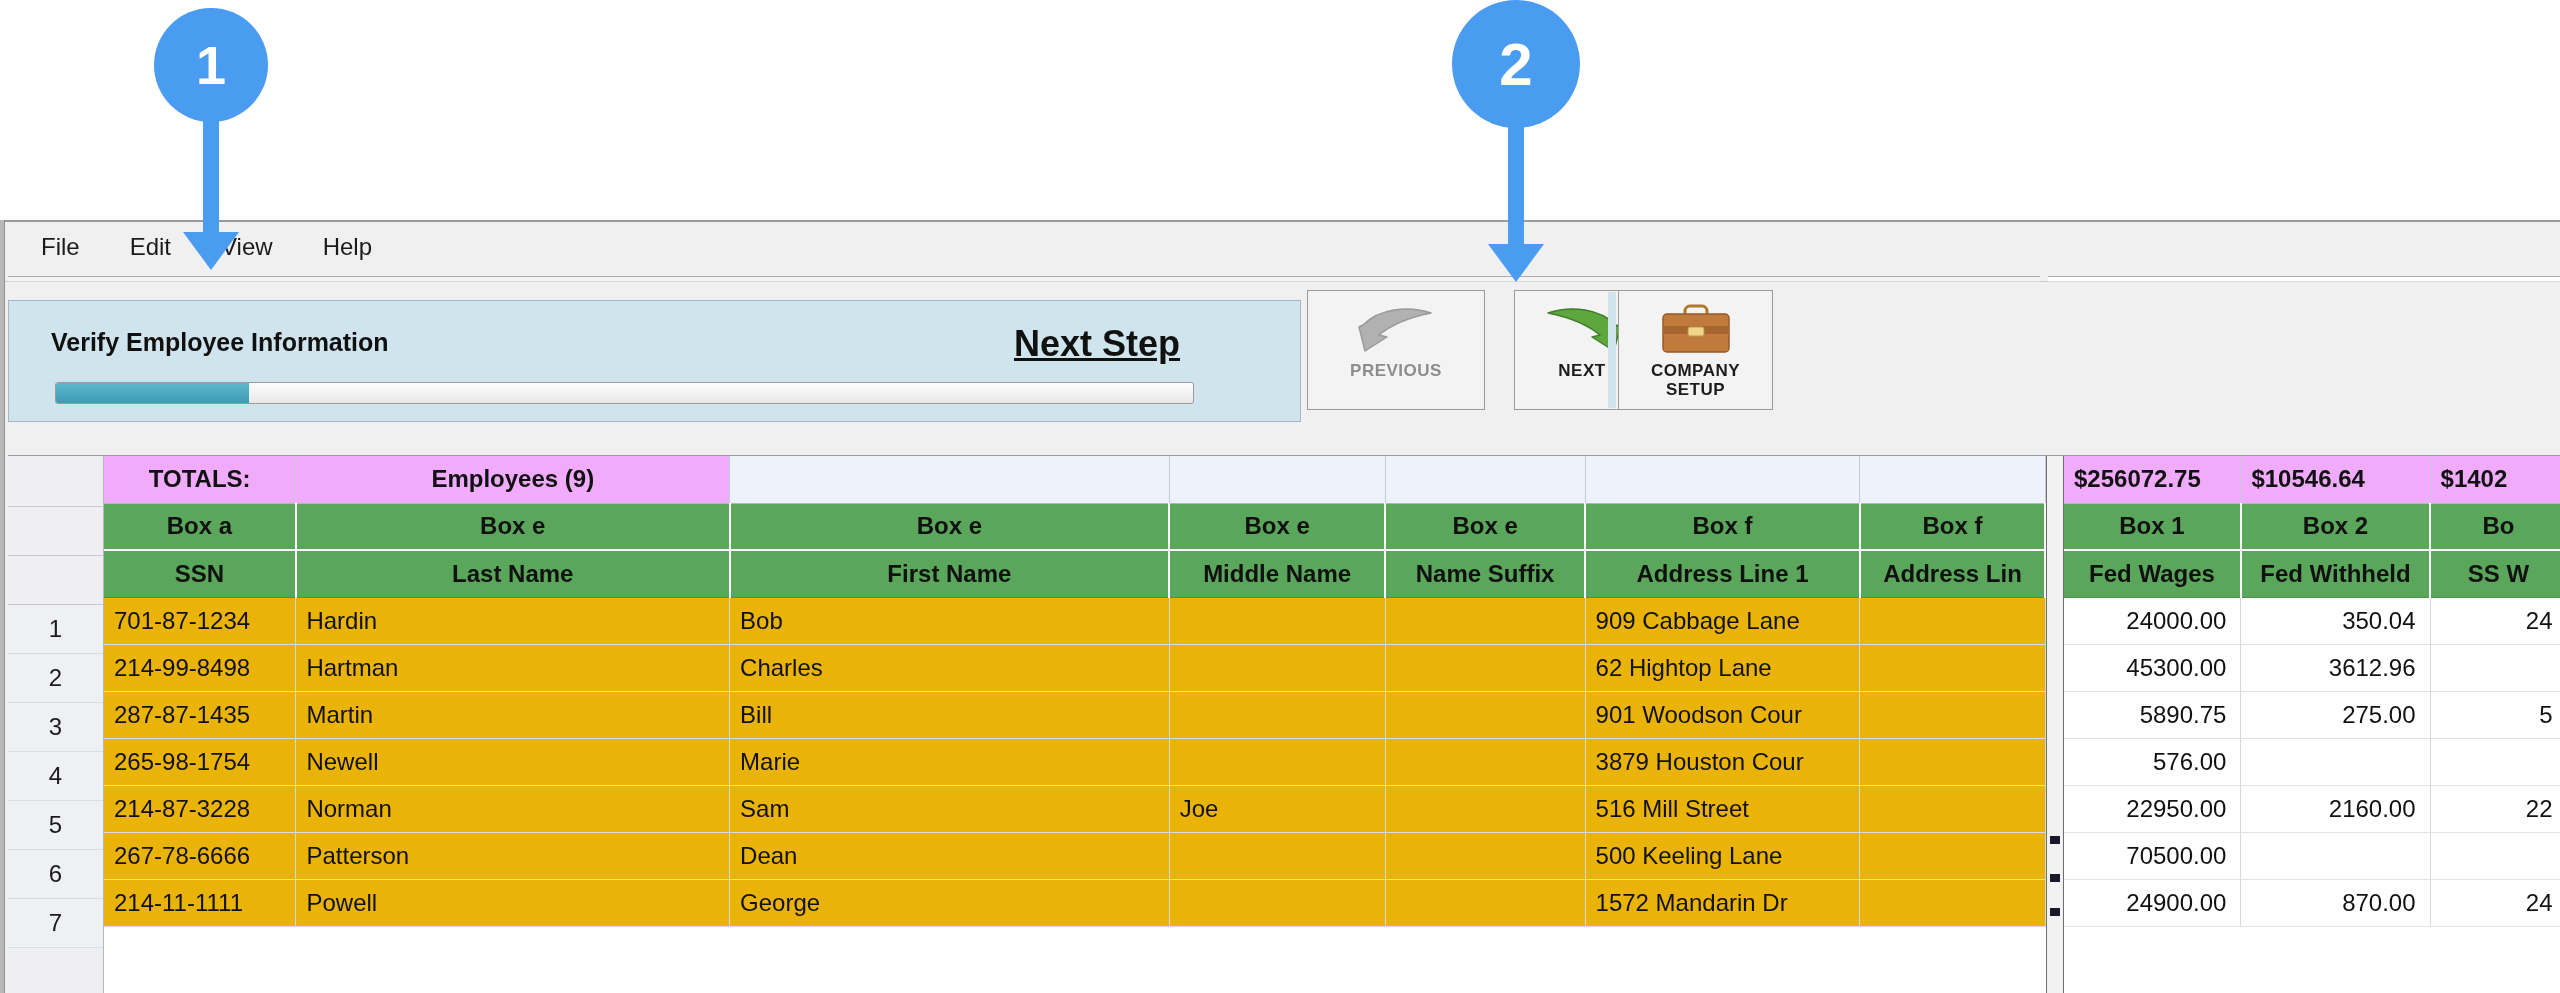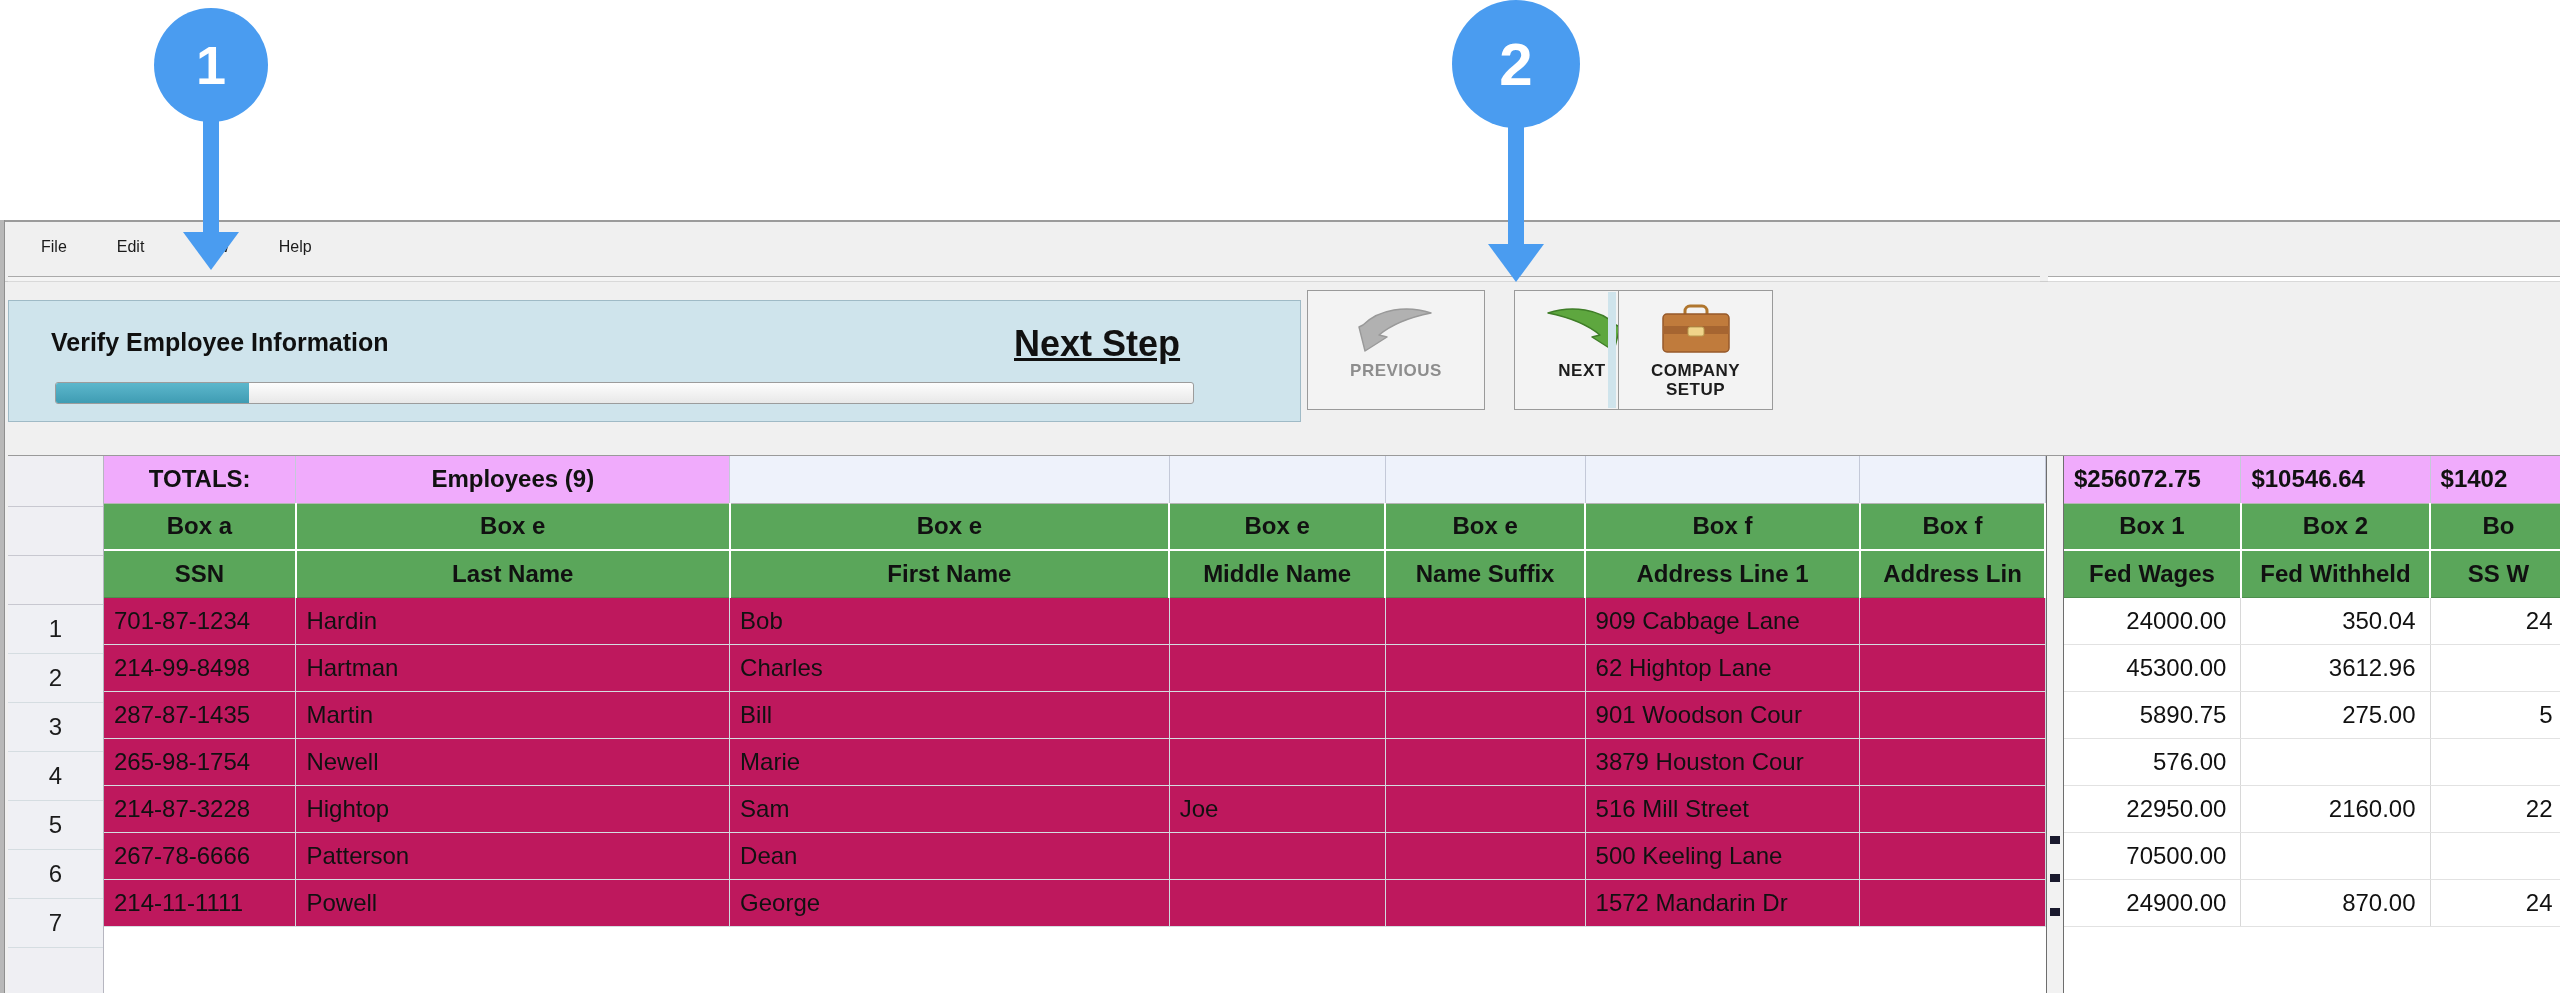--- a/index.html
+++ b/index.html
@@ -21,21 +21,21 @@
     background:#b8b8b8;border-right:1px solid #8f8f8f;box-sizing:border-box;
   }
 
   
   .menubar{
     position:absolute;left:5px;top:222px;width:2555px;height:50px;
     background:#f0f0f0;display:flex;align-items:center;padding-left:30px;
     box-sizing:border-box;
   }
   .menu-item{
-    font-size:16px;color:#1b1b1b;margin-right:38px;padding:3px 6px;
+    font-size:24px;color:#1b1b1b;margin-right:38px;padding:3px 6px;
     white-space:nowrap;cursor:default;text-align:center;
   }
 
   
   .menu-sep{
     position:absolute;left:5px;top:272px;width:2555px;height:10px;
     background:#f0f0f0;border-bottom:1px solid #cdcdcd;box-sizing:border-box;
   }
   .top-strip{
     position:absolute;left:8px;top:276px;width:2032px;height:6px;
@@ -140,21 +140,21 @@
   .ghdr2 td{
     background:#5aa65a;color:#0d0d0d;font-weight:bold;font-size:24px;text-align:center;
     border-right:2px solid #ffffff;border-bottom:1px solid #4d8f4d;height:48px;
   }
 
   
   .drow td{
     border-right:1px solid #cfd9de;border-bottom:1px solid #d5dde1;
     height:48px;font-size:24px;
   }
-  .grid-left .drow td{background:#be185d;margin-top:19px;}
+  .grid-left .drow td{background:#eab308;margin-top:19px;}
   .grid-right .drow td{background:#ffffff;text-align:right;padding-right:14px;
     border-right:1px solid #d8d8d8;border-bottom:1px solid #e2e2e2;margin-top:44px;}
 
   
   .rh-cell{
     height:48px;line-height:48px;text-align:center;font-size:24px;color:#1b1b1b;
     border-bottom:1px solid #d5dde1;background:#eff0f4;
   }
   .rh-spacer{background:#efeff3;border-bottom:1px solid #c8c8d0;}
 
@@ -321,21 +321,21 @@
               <td>265-98-1754</td>
               <td>Newell</td>
               <td>Marie</td>
               <td></td>
               <td></td>
               <td>3879 Houston Cour</td>
               <td></td>
             </tr>
             <tr class="drow">
               <td>214-87-3228</td>
-              <td>Hightop</td>
+              <td>Norman</td>
               <td>Sam</td>
               <td>Joe</td>
               <td></td>
               <td>516 Mill Street</td>
               <td></td>
             </tr>
             <tr class="drow">
               <td>267-78-6666</td>
               <td>Patterson</td>
               <td>Dean</td>

